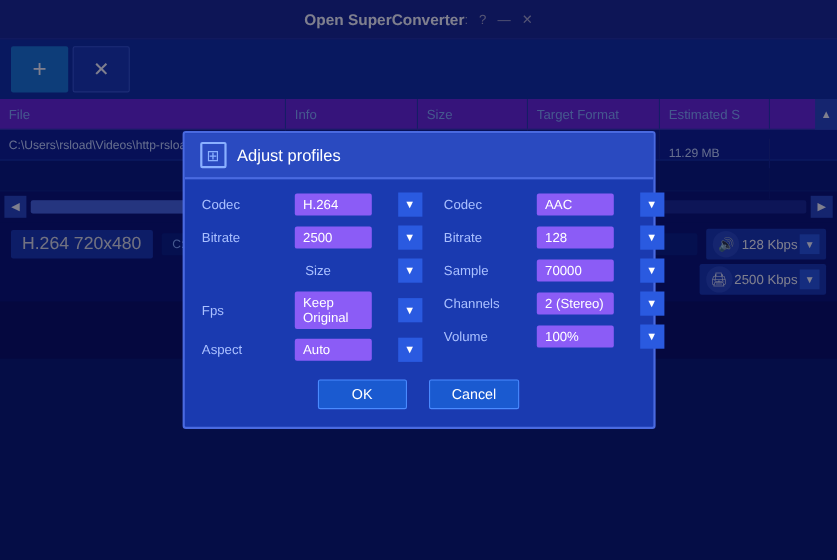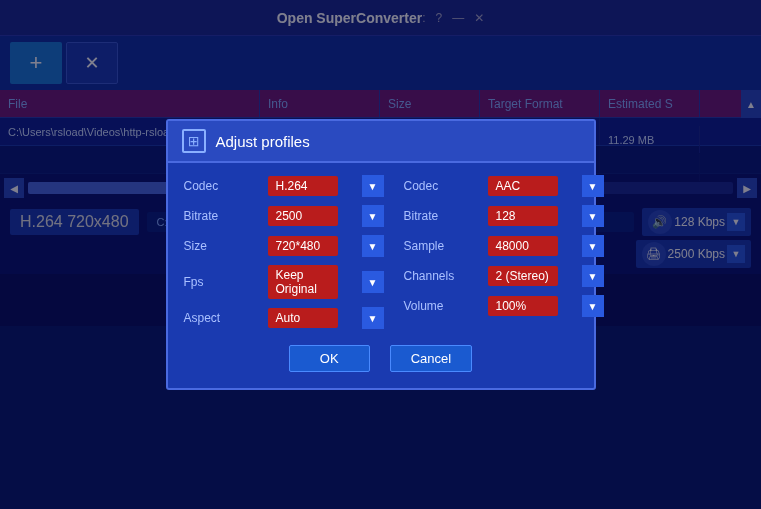--- a/index.html
+++ b/index.html
@@ -71,21 +71,21 @@
       height: 42px;
       cursor: pointer;
       border-radius: 2px;
       display: flex;
       align-items: center;
       justify-content: center;
     }
 
     
     .table-header {
-      background: #701a75;
+      background: #6d28d9;
       display: flex;
       height: 28px;
       align-items: center;
       border-bottom: 1px solid #2a3aae;
       position: relative;
     }
     .table-header-scroll-up {
       position: absolute;
       right: 0;
       top: 0;
@@ -324,21 +324,21 @@
       gap: 24px;
       justify-content: flex-end;
     }
     .field-label {
       color: #aac0ff;
       font-size: 12px;
       width: 60px;
       flex-shrink: 0;
     }
     .field-value {
-      background: #b91c1c;
+      background: #8b5cf6;
       color: #fff;
       font-size: 12px;
       padding: 3px 8px;
       flex: 1;
       border-radius: 2px;
       min-width: 70px;
     }
     .field-dropdown {
       background: #2a5ae0;
       border: none;
@@ -475,21 +475,20 @@
           <span class="field-value">H.264</span>
           <button class="field-dropdown">▼</button>
         </div>
         <div class="field-row">
           <span class="field-label">Bitrate</span>
           <span class="field-value">2500</span>
           <button class="field-dropdown">▼</button>
         </div>
         <div class="field-row">
           <span class="field-label">Size</span>
-          <span class="field-value">720*480</span>
           <button class="field-dropdown">▼</button>
         </div>
         <div class="field-row">
           <span class="field-label">Fps</span>
           <span class="field-value">Keep Original</span>
           <button class="field-dropdown">▼</button>
         </div>
         <div class="field-row">
           <span class="field-label">Aspect</span>
           <span class="field-value">Auto</span>
@@ -503,21 +502,21 @@
           <span class="field-value">AAC</span>
           <button class="field-dropdown">▼</button>
         </div>
         <div class="field-row">
           <span class="field-label">Bitrate</span>
           <span class="field-value">128</span>
           <button class="field-dropdown">▼</button>
         </div>
         <div class="field-row">
           <span class="field-label">Sample</span>
-          <span class="field-value">48000</span>
+          <span class="field-value">70000</span>
           <button class="field-dropdown">▼</button>
         </div>
         <div class="field-row">
           <span class="field-label">Channels</span>
           <span class="field-value">2 (Stereo)</span>
           <button class="field-dropdown">▼</button>
         </div>
         <div class="field-row">
           <span class="field-label">Volume</span>
           <span class="field-value">100%</span>

